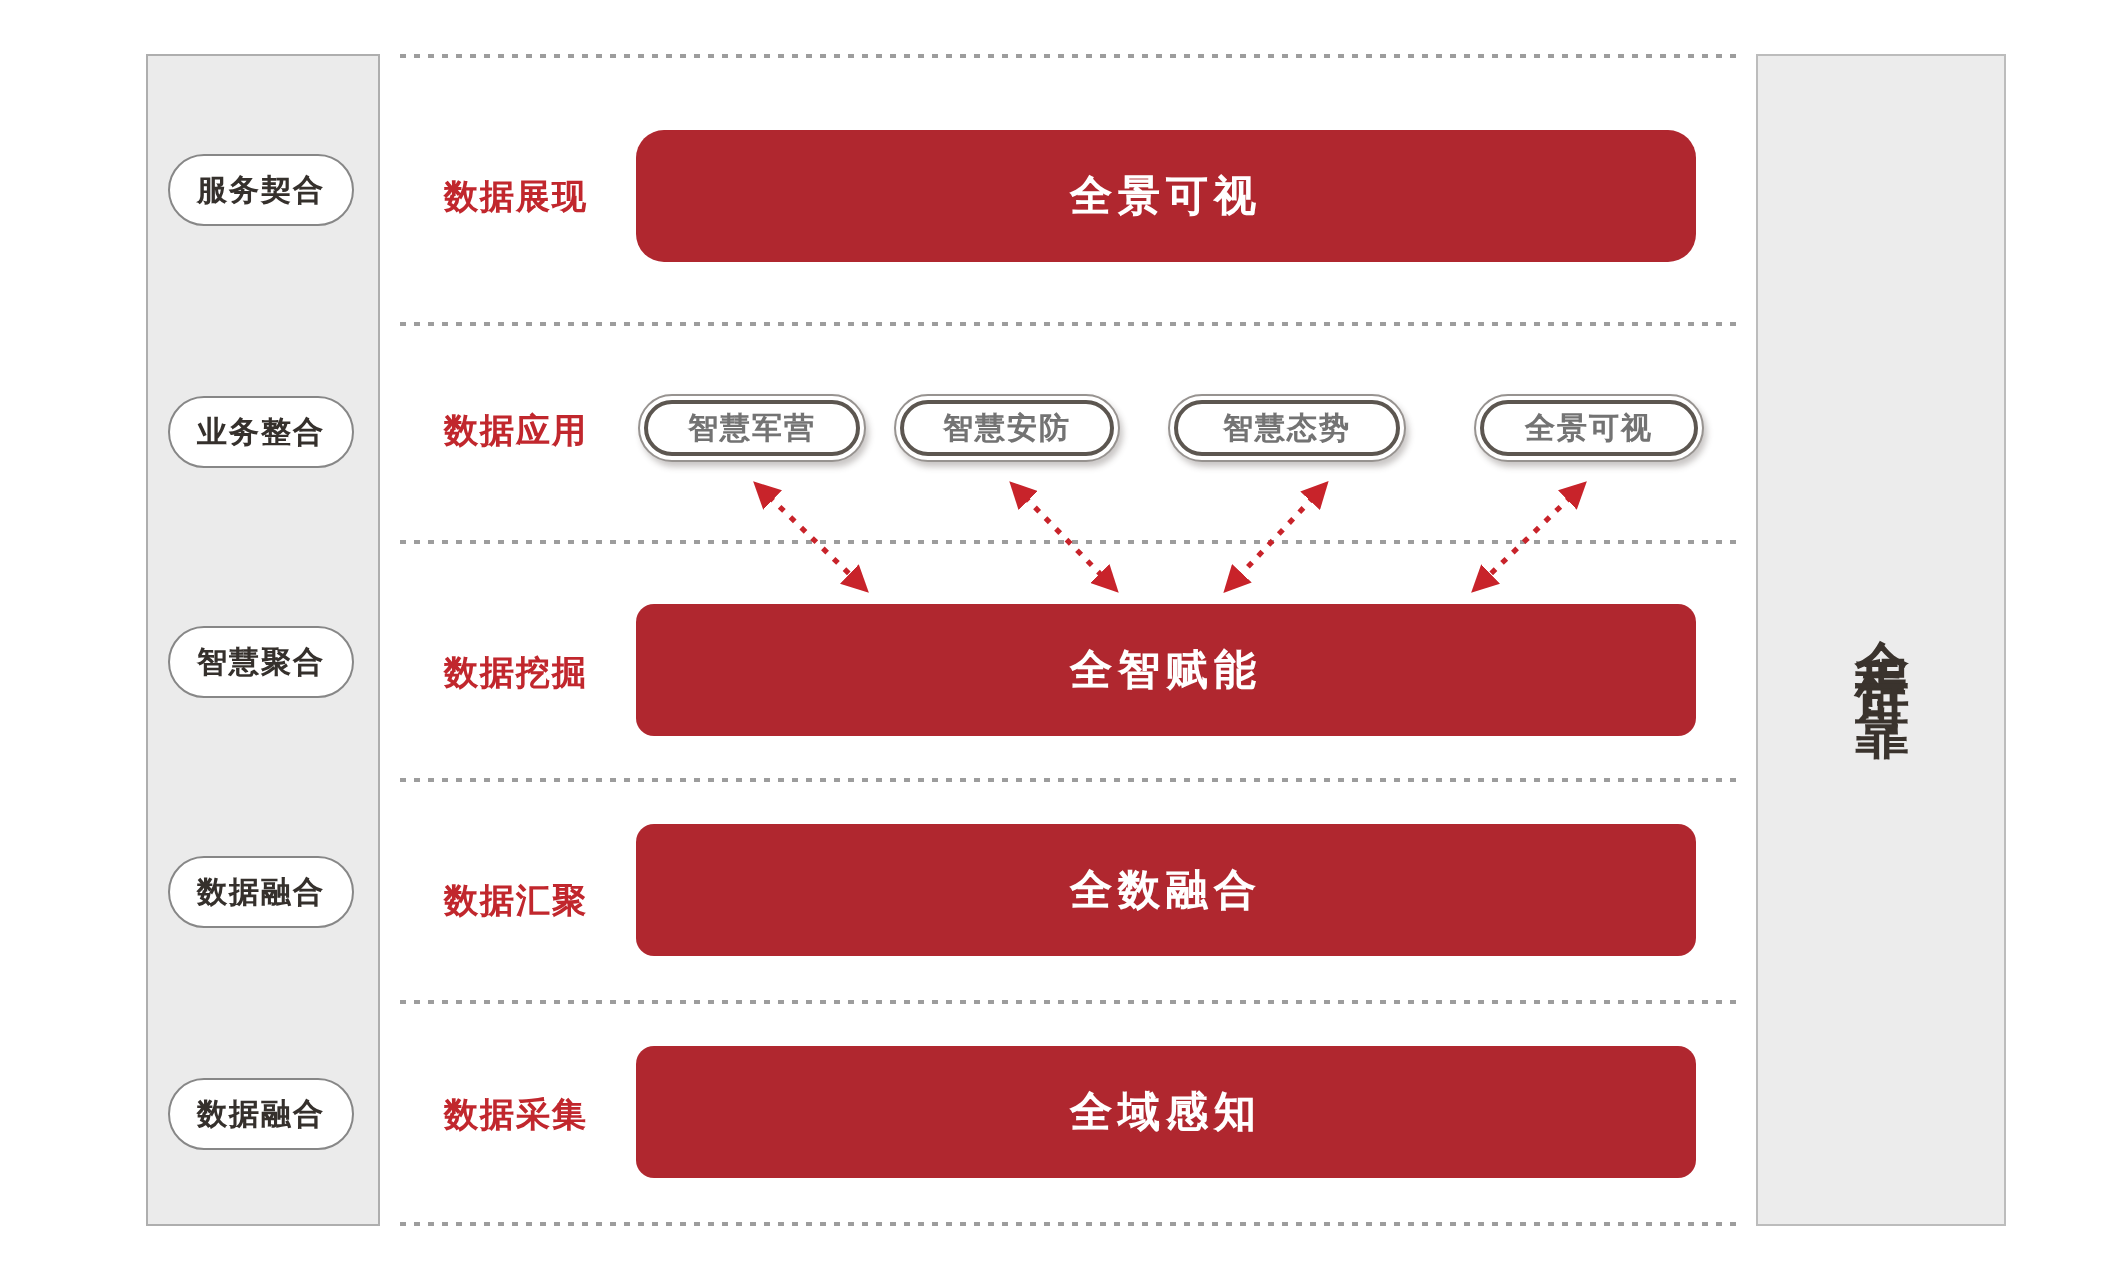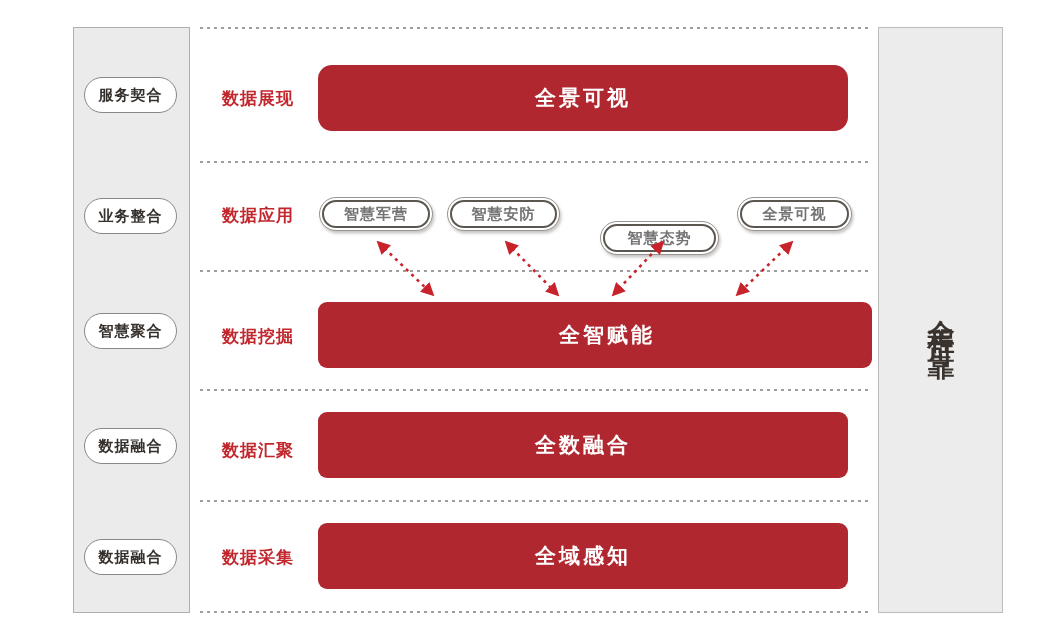--- a/index.html
+++ b/index.html
@@ -69,29 +69,29 @@
   <div class="row-label" style="top:87px;">数据展现</div>
   <div class="red-bar" style="top:65px;border-radius:14px;">全景可视</div>
 
   <div class="row-label" style="top:204px;">数据应用</div>
   <div class="app-pill" style="left:319px;width:114px;">
     <div class="app-pill-inner">智慧军营</div>
   </div>
   <div class="app-pill" style="left:447px;width:113px;">
     <div class="app-pill-inner">智慧安防</div>
   </div>
-  <div class="app-pill" style="left:600px;width:119px;margin-top:24px;">
+  <div class="app-pill" style="left:584px;width:119px;">
     <div class="app-pill-inner">智慧态势</div>
   </div>
   <div class="app-pill" style="left:737px;width:115px;">
     <div class="app-pill-inner">全景可视</div>
   </div>
 
   <div class="row-label" style="top:325px;">数据挖掘</div>
-  <div class="red-bar" style="top:302px;padding-left:24px;">全智赋能</div>
+  <div class="red-bar" style="top:302px;">全智赋能</div>
 
   <div class="row-label" style="top:439px;">数据汇聚</div>
   <div class="red-bar" style="top:412px;">全数融合</div>
 
   <div class="row-label" style="top:546px;">数据采集</div>
   <div class="red-bar" style="top:523px;">全域感知</div>
 
   <svg class="arrow-layer" width="1051" height="636" viewBox="0 0 1051 636">
     <defs>
       <marker id="ah" viewBox="0 0 10 10" refX="7.5" refY="5" markerWidth="5.2" markerHeight="5.2" orient="auto-start-reverse">

